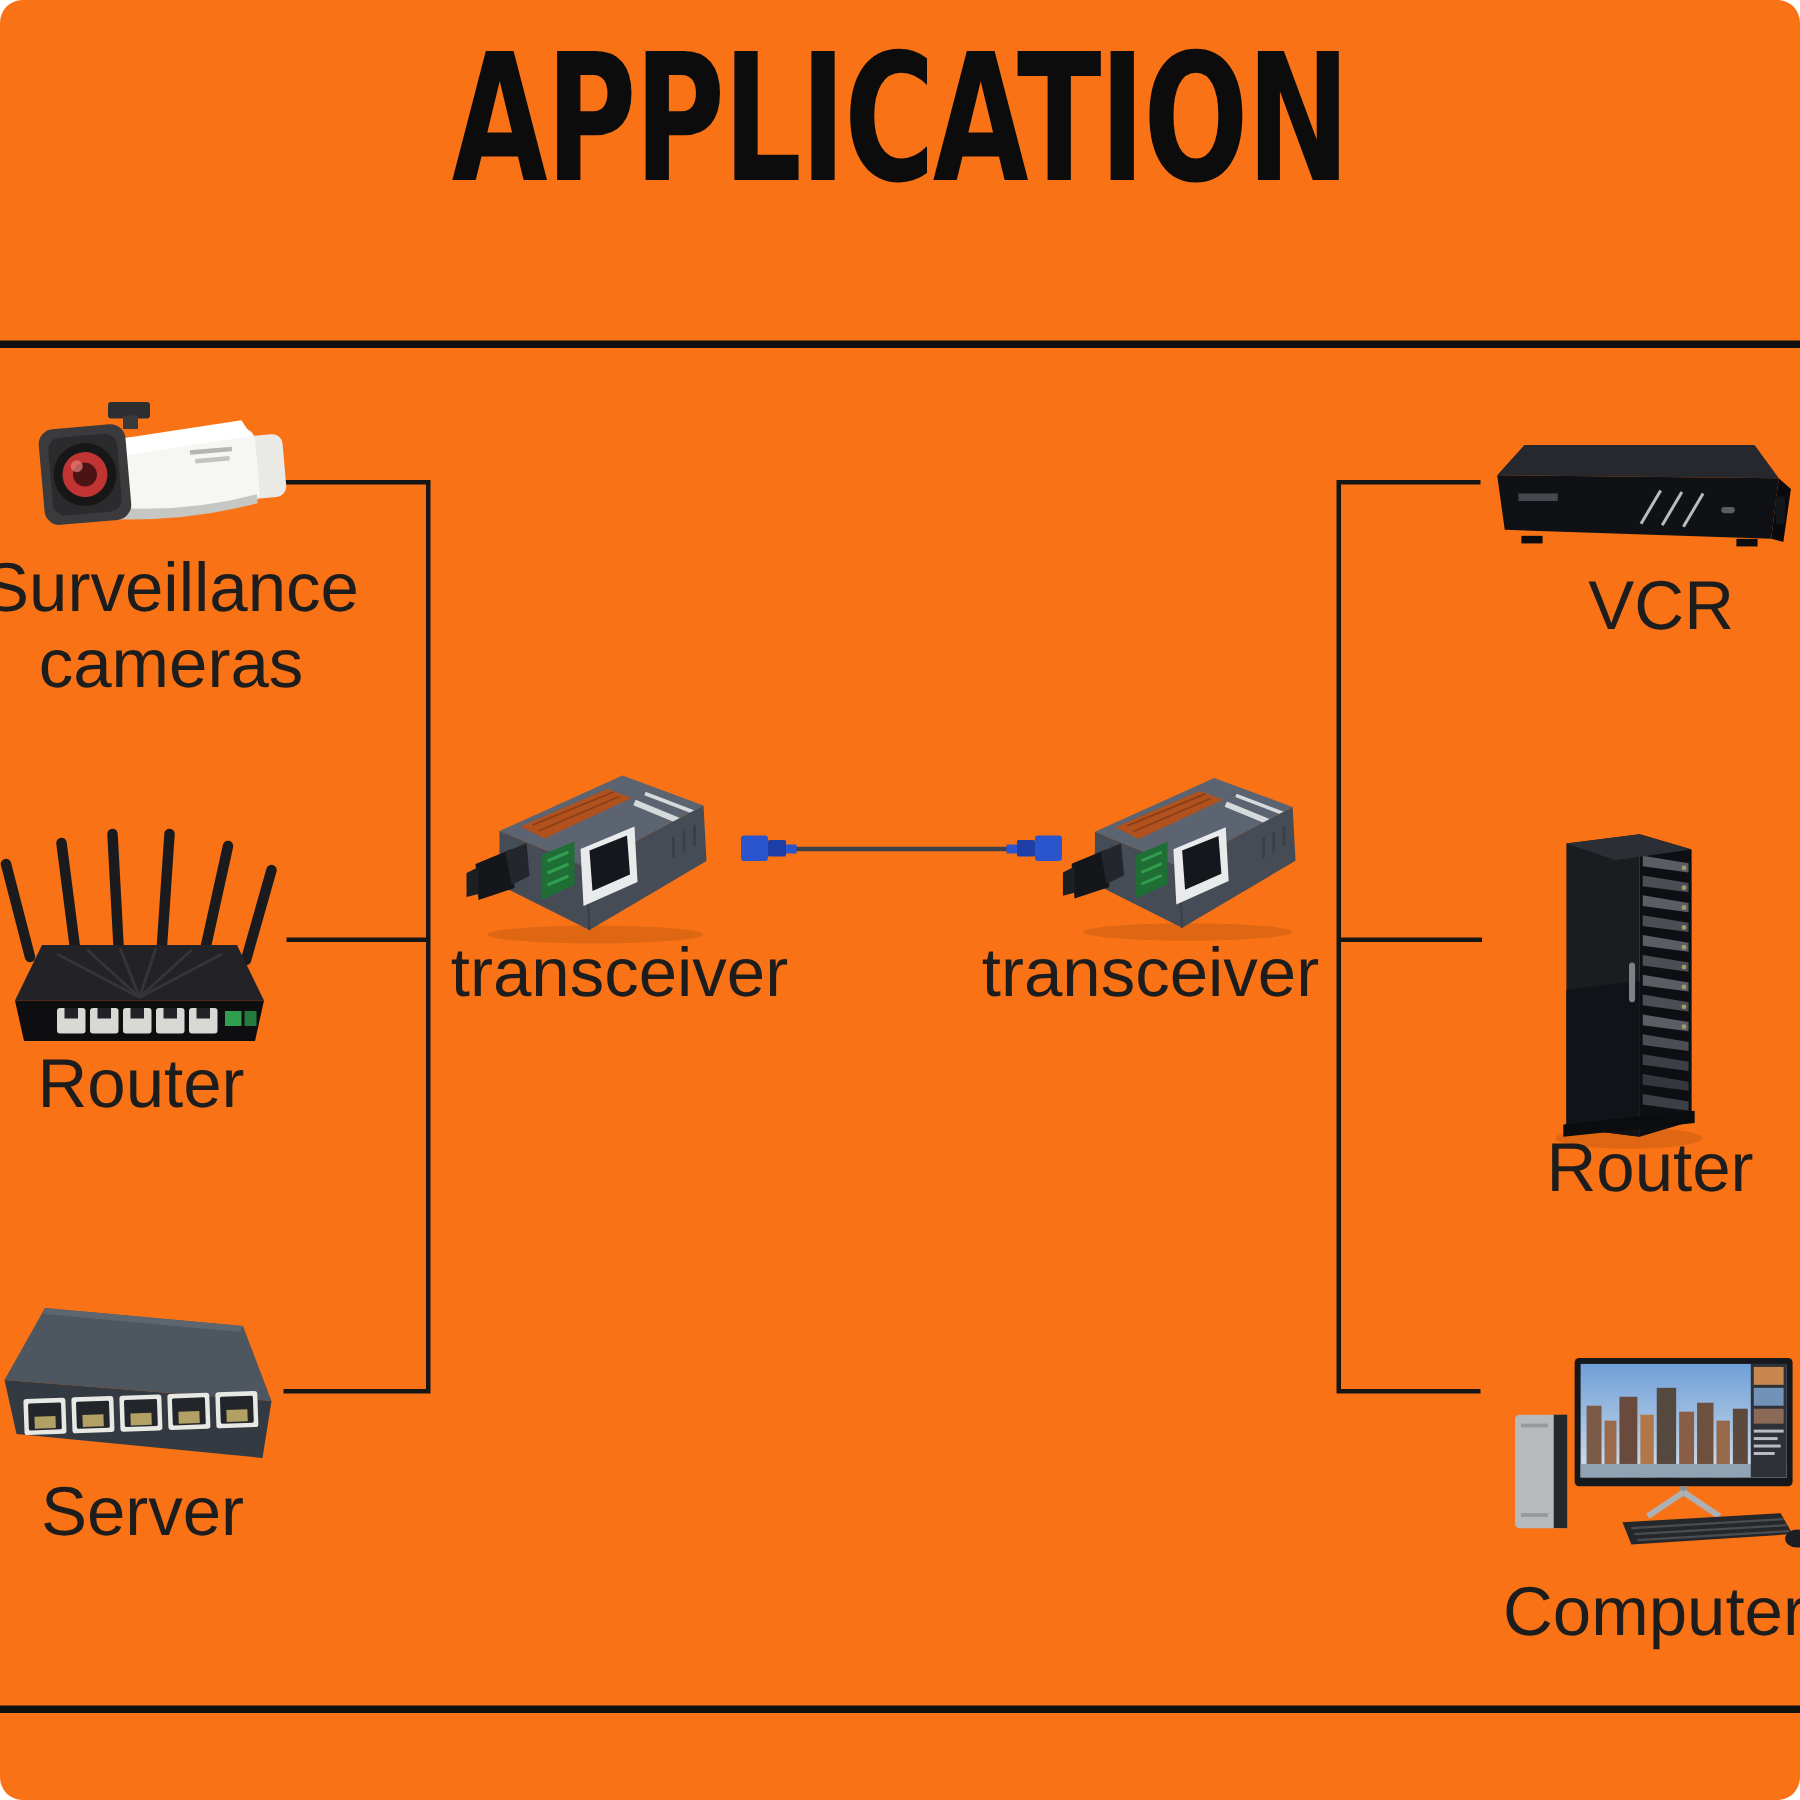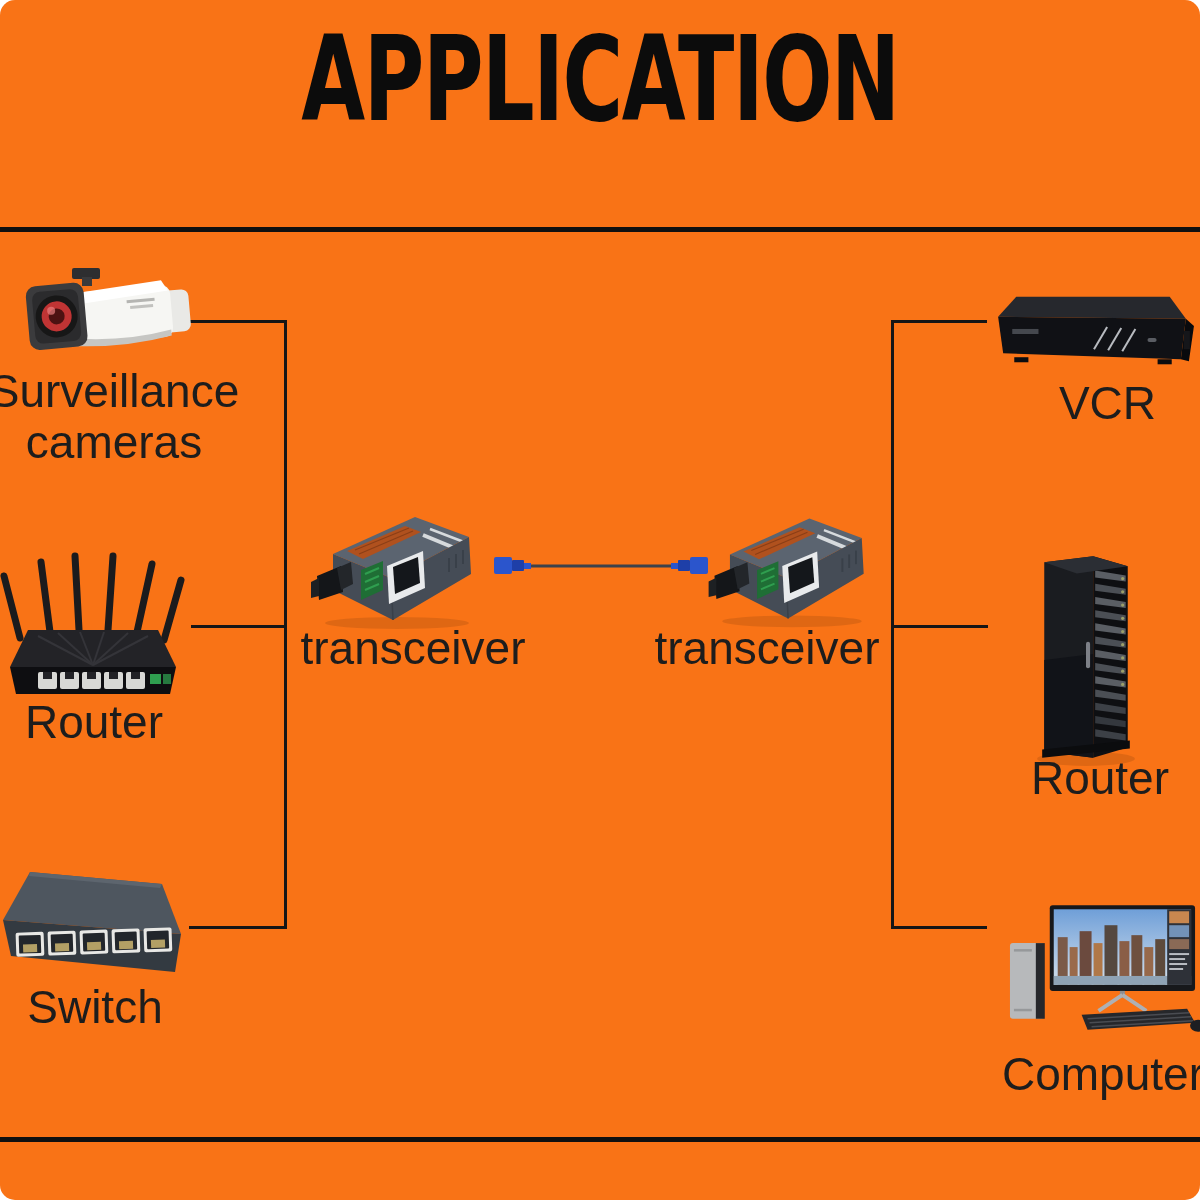--- a/index.html
+++ b/index.html
@@ -128,21 +128,21 @@
         <g fill="#b3a065">
           <rect x="23" y="76" width="14" height="8"></rect>
           <rect x="55" y="76" width="14" height="8"></rect>
           <rect x="87" y="76" width="14" height="8"></rect>
           <rect x="119" y="76" width="14" height="8"></rect>
           <rect x="151" y="76" width="14" height="8"></rect>
         </g>
       </g>
     </svg>
   </div>
-  <div class="dev-label" style="left:5px;top:982px;width:180px;">Switch</div>
+  <div class="dev-label" style="left:5px;top:982px;width:180px;">Server</div>
 
   <div class="dev" style="left:310px;top:504px;width:172px;height:130px;">
     <svg viewBox="0 0 170 130">
       <ellipse cx="86" cy="119" rx="72" ry="6" fill="rgba(0,0,0,0.10)"></ellipse>
       <path d="M22,50 L104,13 L158,33 L80,74 Z" fill="#5b6470"></path>
       <path d="M36,47 L94,22 L110,28 L52,55 Z" fill="#b0511e"></path>
       <g opacity="0.55" stroke="#6d2f10" stroke-width="1.2" fill="none">
         <path d="M44,46 L98,24"></path>
           <path d="M48,50 L102,27"></path>
       </g>

